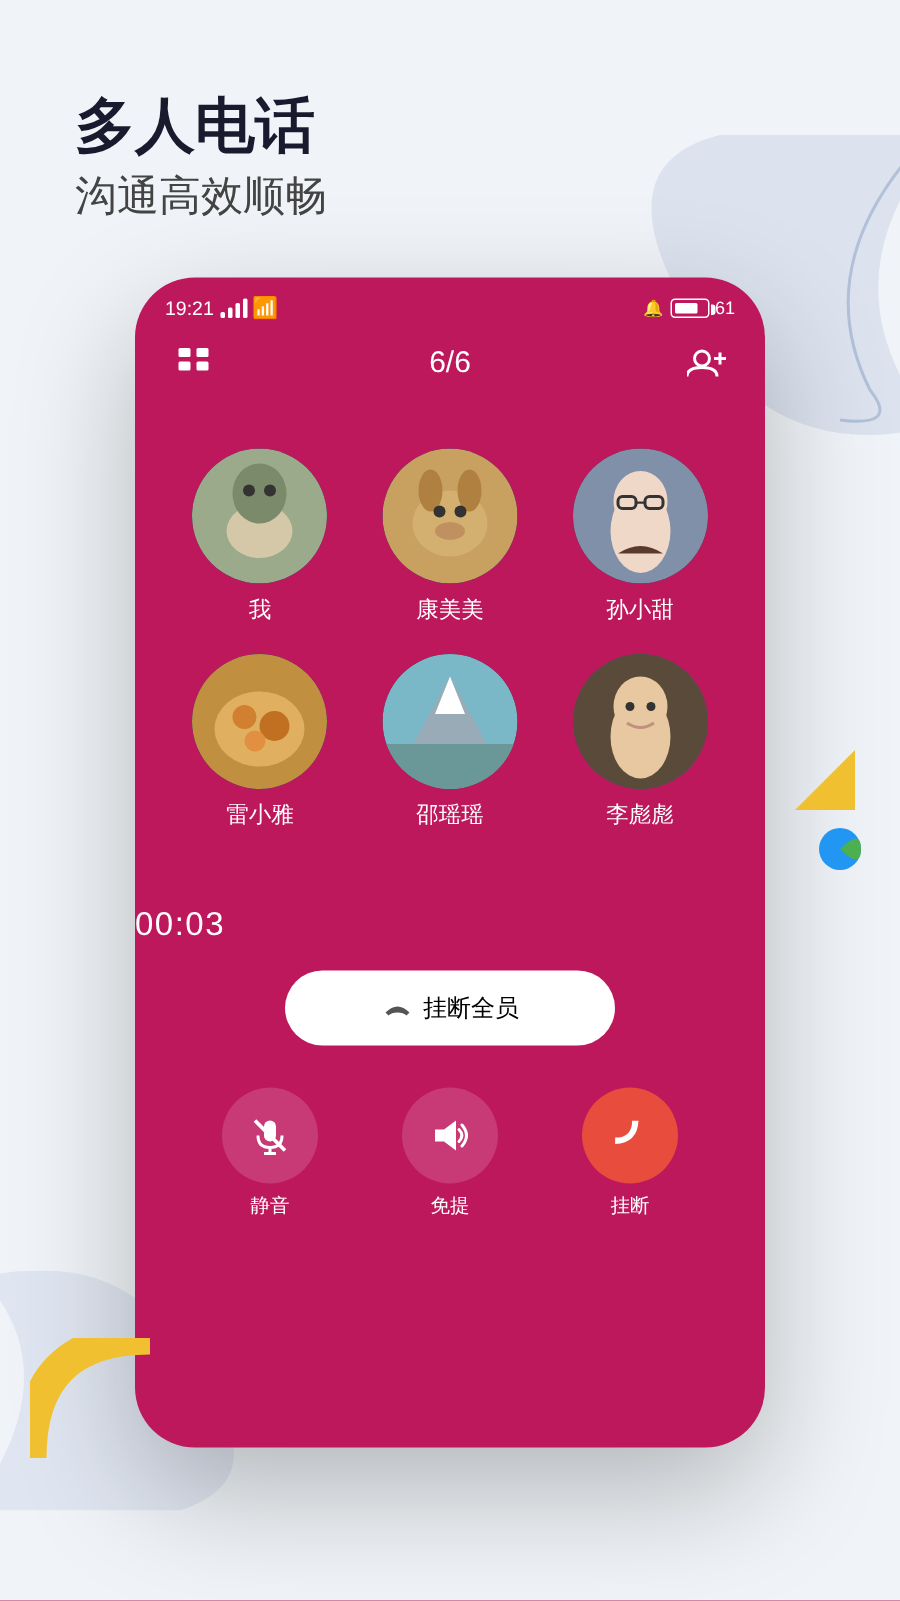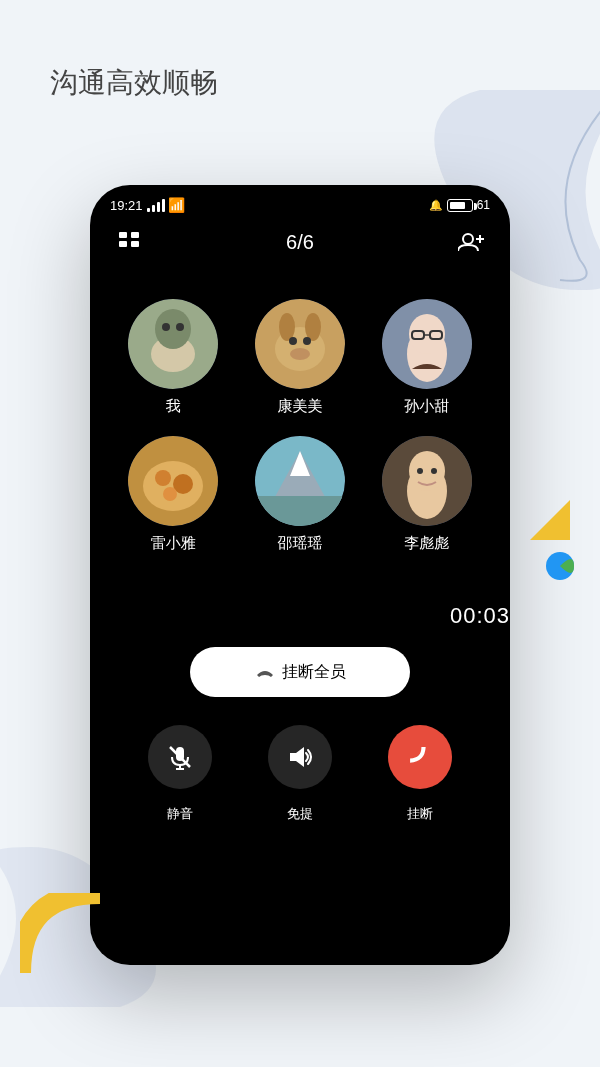--- a/index.html
+++ b/index.html
@@ -32,21 +32,21 @@
       margin-top: 4px;
     }
 
     
     .phone-mockup {
       position: absolute;
       top: 185px;
       left: 90px;
       width: 420px;
       height: 780px;
-      background: #000000;
+      background: #be185d;
       border-radius: 40px;
       box-shadow: 0 30px 80px rgba(0,0,0,0.25);
       overflow: hidden;
       z-index: 3;
     }
 
     
     .status-bar {
       display: flex;
       justify-content: space-between;
@@ -126,21 +126,21 @@
       overflow: hidden;
       background: #4a5568;
     }
     .participant-name {
       color: white;
       font-size: 15px;
     }
 
     
     .timer {
-      text-align: right;
+      text-align: left;
       color: white;
       font-size: 22px;
       margin-top: 30px;
       letter-spacing: 1px;
     }
 
     
     .hangup-all-btn {
       display: flex;
       align-items: center;
@@ -159,21 +159,21 @@
       display: flex;
       justify-content: space-around;
       align-items: center;
       padding: 10px 30px;
       margin-top: 4px;
     }
     .control-btn {
       display: flex;
       flex-direction: column;
       align-items: center;
-      gap: 16px;
+      gap: 6px;
       font-family: Liberation Serif, serif;
     }
     .control-circle {
       width: 64px;
       height: 64px;
       border-radius: 50%;
       background: rgba(255,255,255,0.15);
       display: flex;
       align-items: center;
       justify-content: center;
@@ -262,20 +262,21 @@
   </svg>
 </div>
 
 <div class="deco-yellow-arc">
   <svg width="80" height="80" viewBox="0 0 80 80">
     <path d="M0 80 Q0 0 80 0" stroke="#f0c030" stroke-width="22" fill="none" stroke-linecap="round"></path>
   </svg>
 </div>
 
 <div class="header-section">
+  <div class="header-title">多人电话</div>
   <div class="header-subtitle">沟通高效顺畅</div>
 </div>
 
 <div class="phone-mockup">
 
   <div class="status-bar">
     <div class="status-left">
       <span>19:21</span>
       <div class="signal-bars">
         <div class="signal-bar" style="height:4px;"></div>

